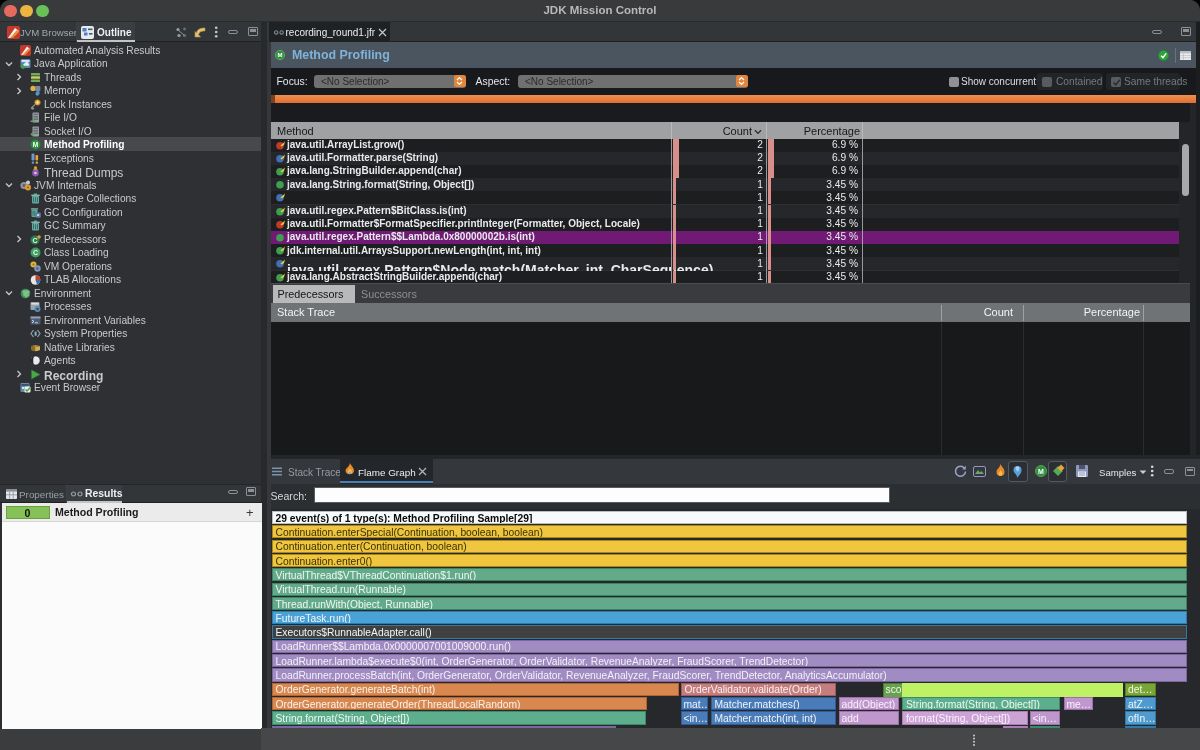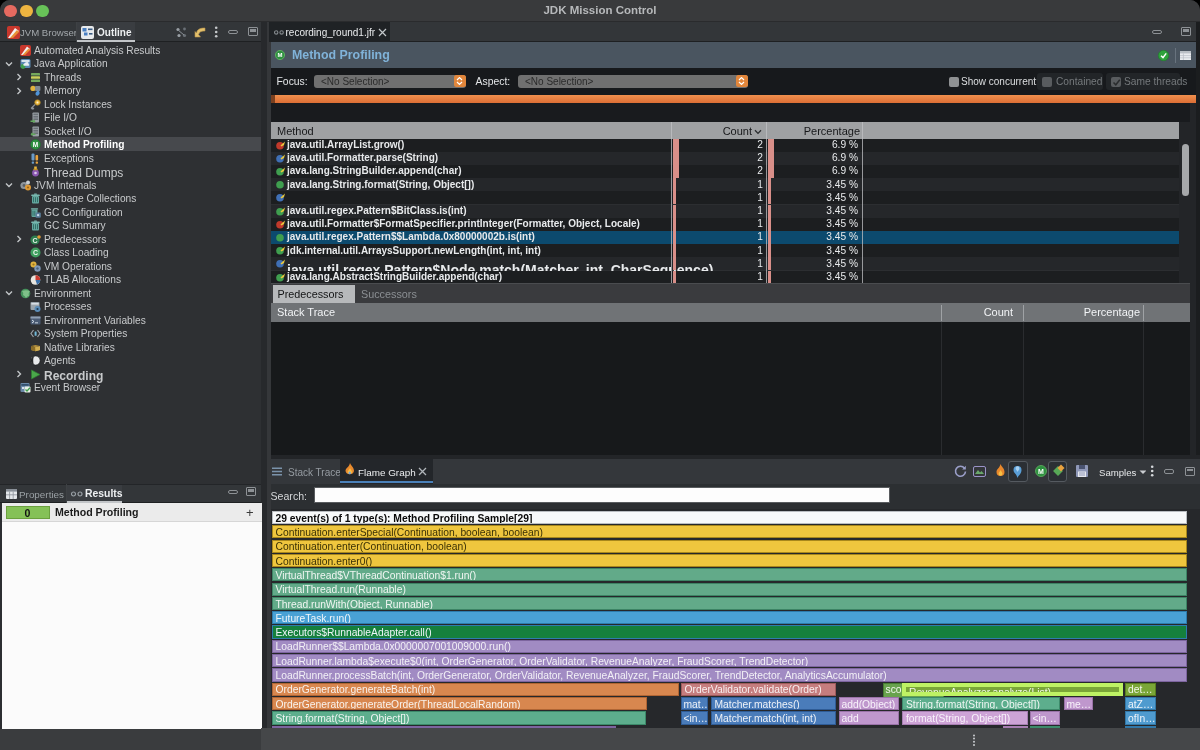--- a/index.html
+++ b/index.html
@@ -409,21 +409,21 @@
       <svg class="a" style="left:5px;top:2.2px;" width="10" height="9">
         <circle cx="4" cy="4.8" r="3.8" fill="#c0392b"></circle>
         <path d="M4.5 4.5 L9 0.5 L8 4 L5.5 5.5 Z" fill="#e8c83e"></path>
       </svg>
       <div class="a txt" style="left:16px;top:0.6px;font-size:10px;font-weight:600;color:#e8eaec;">java.util.Formatter$FormatSpecifier.printInteger(Formatter, Object, Locale)</div>
       <div class="a" style="left:401.5px;top:0;width:3px;height:13.2px;background:#d98f89;"></div>
       <div class="a" style="left:496.5px;top:0;width:3px;height:13.2px;background:#d98f89;"></div>
       <div class="a txt" style="left:400px;top:0.6px;width:92px;text-align:right;font-size:10.2px;color:#e8eaec;">1</div>
       <div class="a txt" style="left:460px;top:0.6px;width:127px;text-align:right;font-size:10.2px;color:#e8eaec;">3.45 %</div>
     </div>
-<div class="a" style="left:0;top:92.4px;width:908px;height:13.2px;background:#0c4a6e;">
+<div class="a" style="left:0;top:92.4px;width:908px;height:13.2px;background:#701a75;">
       <svg class="a" style="left:5px;top:2.2px;" width="10" height="9">
         <circle cx="4" cy="4.8" r="3.8" fill="#3f9e4f"></circle>
       </svg>
       <div class="a txt" style="left:16px;top:0.6px;font-size:10px;font-weight:600;color:#e8eaec;">java.util.regex.Pattern$$Lambda.0x80000002b.is(int)</div>
       <div class="a" style="left:401.5px;top:0;width:3px;height:13.2px;background:#d98f89;"></div>
       <div class="a" style="left:496.5px;top:0;width:3px;height:13.2px;background:#d98f89;"></div>
       <div class="a txt" style="left:400px;top:0.6px;width:92px;text-align:right;font-size:10.2px;color:#e8eaec;">1</div>
       <div class="a txt" style="left:460px;top:0.6px;width:127px;text-align:right;font-size:10.2px;color:#e8eaec;">3.45 %</div>
     </div>
 <div class="a" style="left:0;top:105.6px;width:908px;height:13.2px;background:#1c1e20;">
@@ -564,42 +564,42 @@
   </div>
 <div class="a" style="left:271.5px;top:582.55px;width:915px;height:13.2px;background:#62aa89;border:1px solid #3d8465;overflow:hidden;">
     <div class="txt" style="margin:0.7px 0 0 3px;font-size:10.3px;font-weight:400;color:#f0f6f2;">VirtualThread.run(Runnable)</div>
   </div>
 <div class="a" style="left:271.5px;top:596.86px;width:915px;height:13.2px;background:#62aa89;border:1px solid #3d8465;overflow:hidden;">
     <div class="txt" style="margin:0.7px 0 0 3px;font-size:10.3px;font-weight:400;color:#f0f6f2;">Thread.runWith(Object, Runnable)</div>
   </div>
 <div class="a" style="left:271.5px;top:611.17px;width:915px;height:13.2px;background:#49a1d5;border:1px solid #2d7cad;overflow:hidden;">
     <div class="txt" style="margin:0.7px 0 0 3px;font-size:10.3px;font-weight:400;color:#f0f6fa;">FutureTask.run()</div>
   </div>
-<div class="a" style="left:271.5px;top:625.48px;width:915px;height:13.2px;background:#15803d;border:1px solid #2d7cad;overflow:hidden;">
+<div class="a" style="left:271.5px;top:625.48px;width:915px;height:13.2px;background:#404040;border:1px solid #2d7cad;overflow:hidden;">
     <div class="txt" style="margin:0.7px 0 0 3px;font-size:10.3px;font-weight:400;color:#f0f6fa;">Executors$RunnableAdapter.call()</div>
   </div>
 <div class="a" style="left:271.5px;top:639.79px;width:915px;height:13.2px;background:#a18bc3;border:1px solid #7d659f;overflow:hidden;">
     <div class="txt" style="margin:0.7px 0 0 3px;font-size:10.3px;font-weight:400;color:#f2f0f6;">LoadRunner$$Lambda.0x0000007001009000.run()</div>
   </div>
 <div class="a" style="left:271.5px;top:654.1px;width:915px;height:13.2px;background:#a18bc3;border:1px solid #7d659f;overflow:hidden;">
     <div class="txt" style="margin:0.7px 0 0 3px;font-size:10.3px;font-weight:400;color:#f2f0f6;">LoadRunner.lambda$execute$0(int, OrderGenerator, OrderValidator, RevenueAnalyzer, FraudScorer, TrendDetector)</div>
   </div>
 <div class="a" style="left:271.5px;top:668.41px;width:915px;height:13.2px;background:#a18bc3;border:1px solid #7d659f;overflow:hidden;">
     <div class="txt" style="margin:0.7px 0 0 3px;font-size:10.3px;font-weight:400;color:#f2f0f6;">LoadRunner.processBatch(int, OrderGenerator, OrderValidator, RevenueAnalyzer, FraudScorer, TrendDetector, AnalyticsAccumulator)</div>
   </div>
 <div class="a" style="left:271.5px;top:682.72px;width:407px;height:13.2px;background:#d8874f;border:1px solid #b06534;overflow:hidden;">
     <div class="txt" style="margin:0.7px 0 0 3px;font-size:10.3px;font-weight:400;color:#f8f2ec;">OrderGenerator.generateBatch(int)</div>
   </div>
 <div class="a" style="left:680.5px;top:682.72px;width:155.5px;height:13.2px;background:#c57d7e;border:1px solid #9e5a5b;overflow:hidden;">
     <div class="txt" style="margin:0.7px 0 0 3px;font-size:10.3px;font-weight:400;color:#f8f0f0;">OrderValidator.validate(Order)</div>
   </div>
 <div class="a" style="left:838.5px;top:682.72px;width:61.5px;height:15px;background:#68a24e;border:1px solid #477f30;overflow:hidden;margin-left:44px;">
     <div class="txt" style="margin:0.7px 0 0 2px;font-size:10.3px;font-weight:400;color:#f0f6ec;">score(Order)</div>
   </div>
-<div class="a" style="left:902px;top:682.72px;width:220.5px;height:13.2px;background:#7aa637;border:4px solid #bef264;overflow:hidden;">
+<div class="a" style="left:902px;top:682.72px;width:220.5px;height:13.2px;background:#7aa637;border:7px solid #bef264;overflow:hidden;">
     <div class="txt" style="margin:0.7px 0 0 3px;font-size:10.3px;font-weight:400;color:#f2f6ea;">RevenueAnalyzer.analyze(List)</div>
   </div>
 <div class="a" style="left:1125px;top:682.72px;width:30.5px;height:13.2px;background:#7aa637;border:1px solid #597f1e;overflow:hidden;">
     <div class="txt" style="margin:0.7px 0 0 2px;font-size:10.3px;font-weight:400;color:#f2f6ea;">det…</div>
   </div>
 <div class="a" style="left:271.5px;top:697.03px;width:375.5px;height:13.2px;background:#d8874f;border:1px solid #b06534;overflow:hidden;">
     <div class="txt" style="margin:0.7px 0 0 3px;font-size:10.3px;font-weight:400;color:#f8f2ec;">OrderGenerator.generateOrder(ThreadLocalRandom)</div>
   </div>
 <div class="a" style="left:680.5px;top:697.03px;width:27px;height:13.2px;background:#4a7cba;border:1px solid #2f5c96;overflow:hidden;">
     <div class="txt" style="margin:0.7px 0 0 2px;font-size:10.3px;font-weight:400;color:#eef2f8;">mat…</div>

